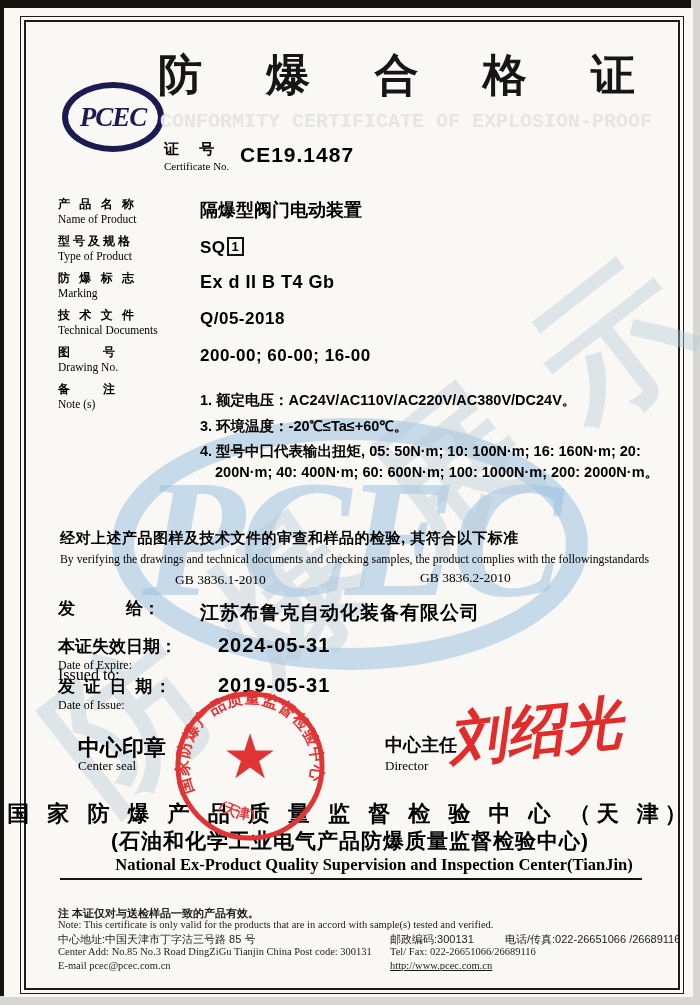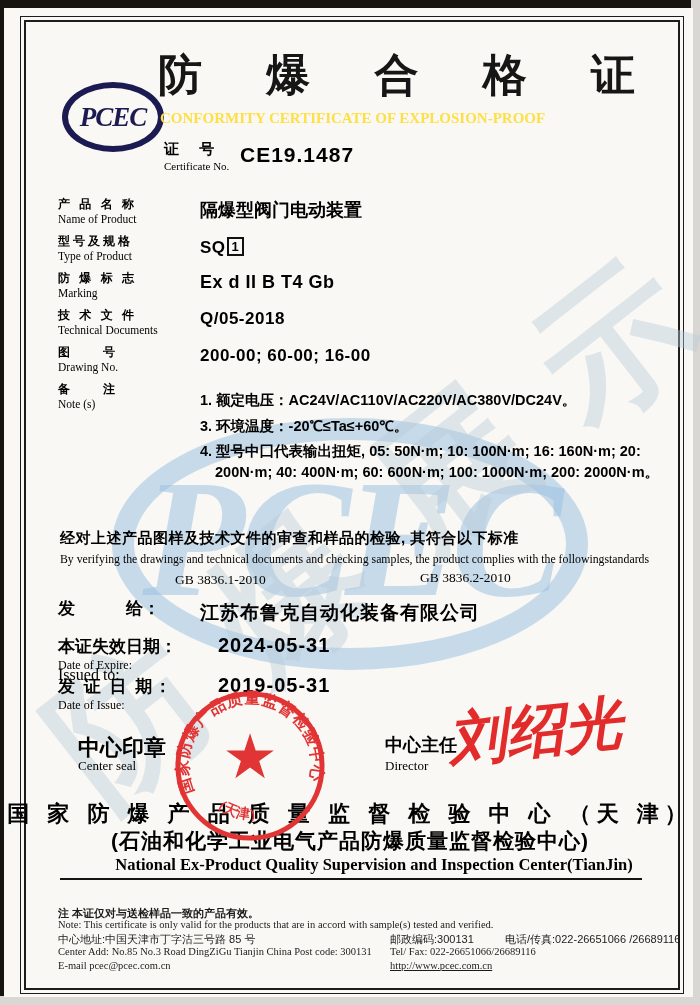--- a/index.html
+++ b/index.html
@@ -30,22 +30,22 @@
   .content { position:absolute; left:0; top:0; width:700px; height:1005px; z-index:2; }
 
   
   .logo { position:absolute; left:62px; top:82px; width:102px; height:70px;
           border:6px solid #1b1b52; border-radius:50%;
           display:flex; align-items:center; justify-content:center; background:transparent; }
   .logo span { font-style:italic; font-weight:bold; font-size:27px; color:#1b1b52;
           font-family:"Liberation Serif", serif; letter-spacing:-1px; }
   .title-cn { position:absolute; left:158px; top:46px; font-size:44px; font-weight:bold;
           letter-spacing:26px; color:#161616; white-space:nowrap; }
-  .title-en { position:absolute; left:160px; top:110px; font-size:15px; font-weight:bold;
-          font-family:Liberation Serif, serif; color:#fde047; }
+  .title-en { position:absolute; left:160px; top:110px; font-size:20px; font-weight:bold;
+          font-family:Liberation Mono, monospace; color:#e5e5e5; }
   .certno-cn { position:absolute; left:164px; top:140px; font-size:15px; font-weight:bold; letter-spacing:8px; }
   .certno-en { position:absolute; left:164px; top:160px; font-size:11px; font-family:"Liberation Serif", serif; }
   .certno-val { position:absolute; left:240px; top:143px; font-size:21px; font-weight:bold; letter-spacing:1px; }
 
   
   .lbl { position:absolute; left:58px; width:150px; }
   .lbl .cn { display:block; font-size:12px; font-weight:bold; letter-spacing:3px; white-space:nowrap; }
   .lbl .en { display:block; font-size:11.5px; font-family:"Liberation Serif", serif; margin-top:0px; white-space:nowrap; }
   .val { position:absolute; left:200px; font-size:17px; font-weight:bold; white-space:nowrap; }
   .val.mono { letter-spacing:.5px; }

